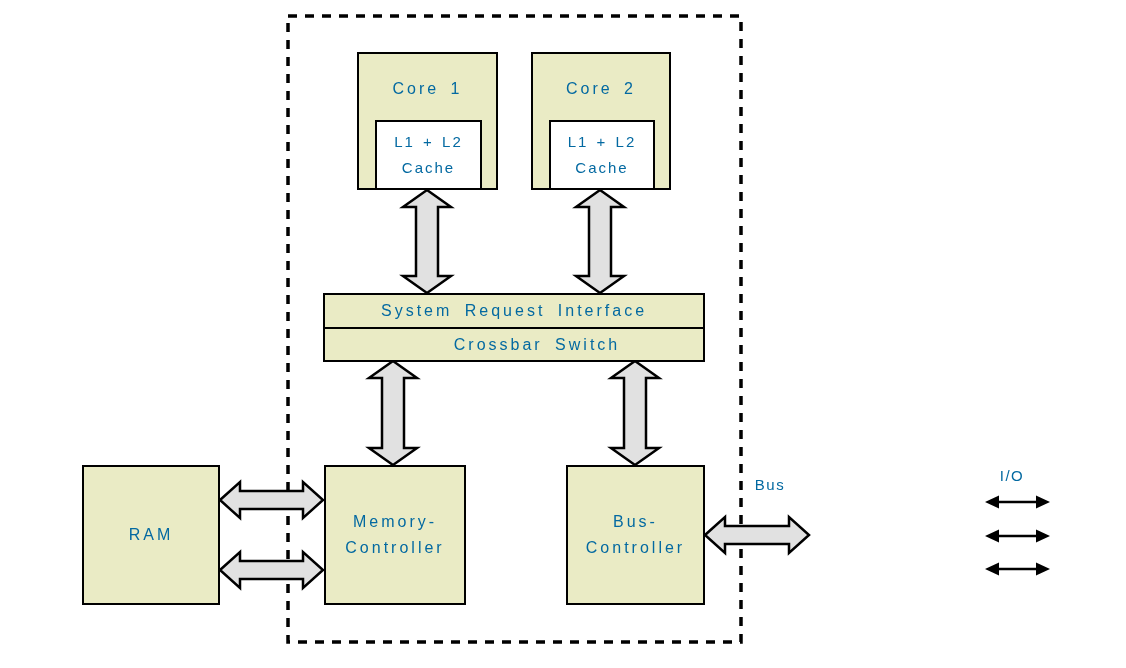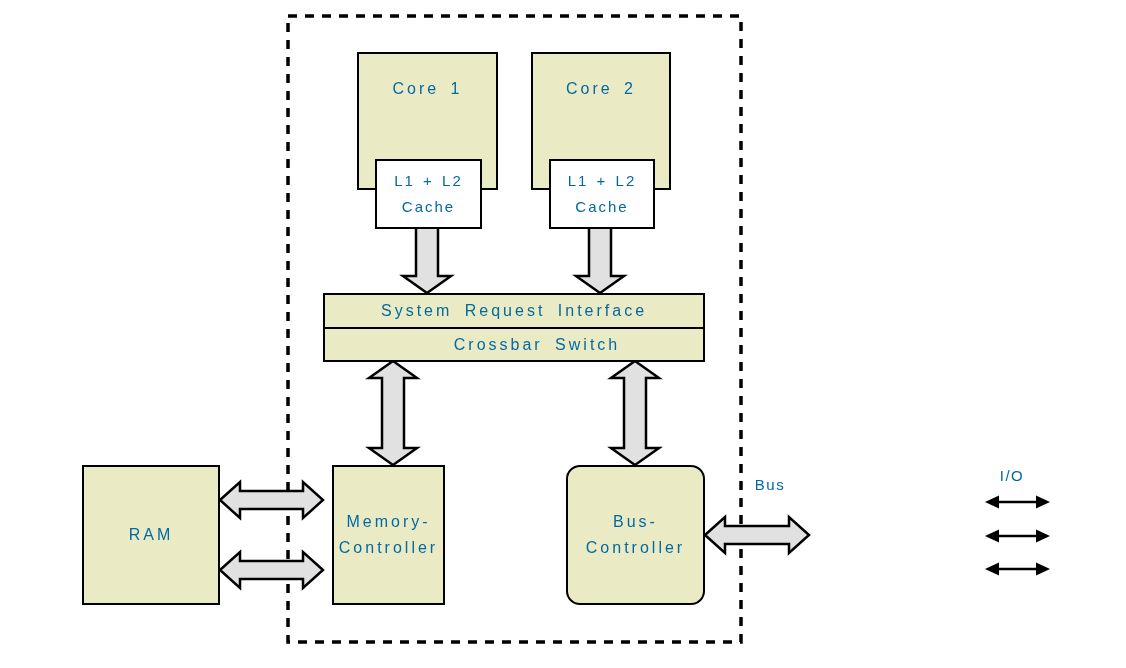--- a/index.html
+++ b/index.html
@@ -62,21 +62,20 @@
     display: flex;
     flex-direction: column;
     align-items: center;
     justify-content: center;
     text-align: center;
     font-size: 15px;
     letter-spacing: 2px;
     word-spacing: 2px;
     line-height: 26px;
     white-space: nowrap;
-    margin-top: 39px;
   }
   .bar {
     position: absolute;
     background: var(--box-fill);
     border: 2px solid var(--outline);
     display: flex;
     align-items: center;
     justify-content: center;
     font-size: 16px;
     letter-spacing: 3px;
@@ -148,26 +147,26 @@
     <span>System Request Interface</span>
   </div>
   <div class="bar" style="left:323px; top:327px; width:382px; height:35px;padding-left:46px;">
     <span>Crossbar Switch</span>
   </div>
 
   <div class="box" style="left:82px; top:465px; width:138px; height:140px;">
     <span>RAM</span>
   </div>
 
-  <div class="box" style="left:332px; top:465px; width:113px; height:140px;">
+  <div class="box" style="left:324px; top:465px; width:142px; height:140px;">
     <span>Memory-</span>
     <span>Controller</span>
   </div>
 
-  <div class="box" style="left:566px; top:465px; width:139px; height:140px;border-radius:14px;">
+  <div class="box" style="left:566px; top:465px; width:139px; height:140px;">
     <span>Bus-</span>
     <span>Controller</span>
   </div>
 
 
   <div class="float-label" style="left:738px; top:476px; width:64px;">Bus</div>
   <div class="float-label" style="left:987px; top:467px; width:50px;">I/O</div>
 
 </div>
 

